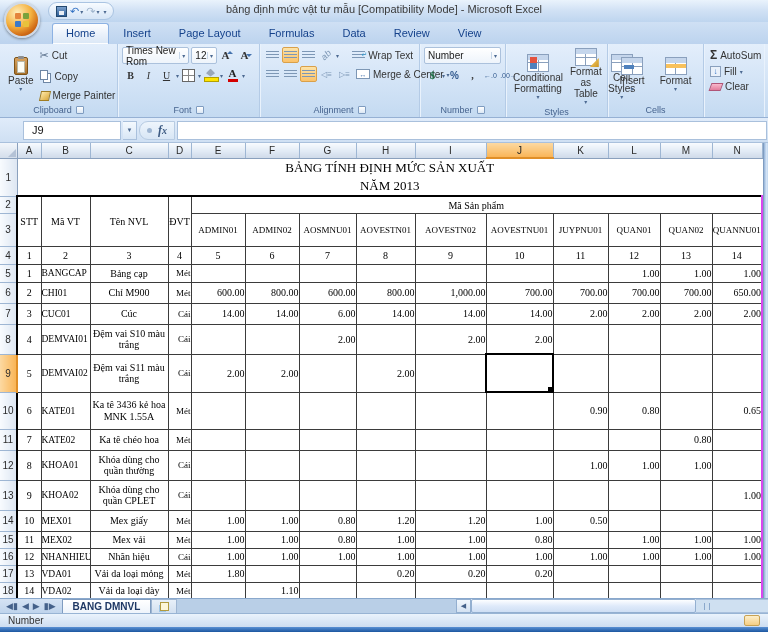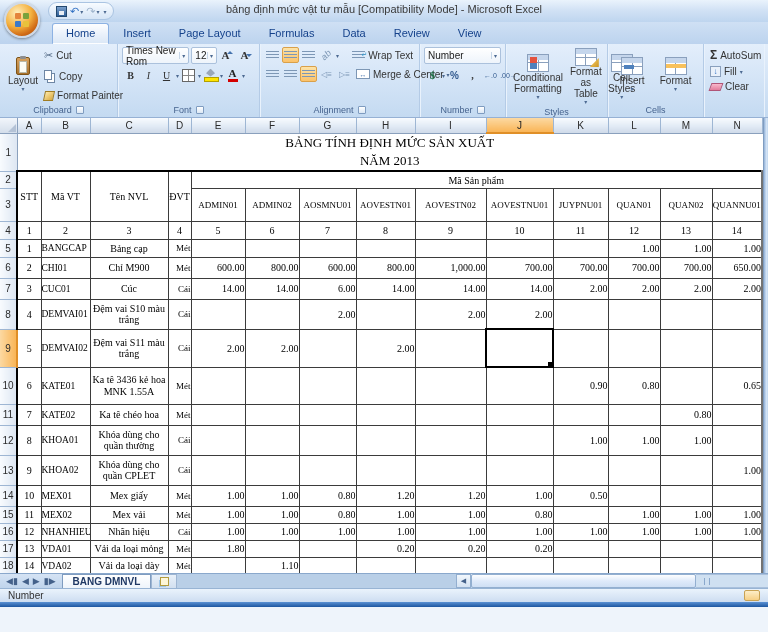--- a/index.html
+++ b/index.html
@@ -95,21 +95,21 @@
 .rowhdr.sel{background:linear-gradient(90deg,#fcd9a2,#f9b557);border-right:2px solid #e08f27}
 .titlecell{text-align:center;font-weight:bold;font-size:13px;line-height:1.4;background:#fff}
 .t{border:1px solid #3b3b3b;background:#fff}
 .hdr{font-weight:bold;text-align:center;font-size:10px}
 .pcode{font-weight:bold;text-align:center;font-size:9px}
 .stt{font-weight:bold;text-align:center;font-size:10px}
 .code{font-weight:bold;text-align:left;padding-left:2px;font-size:9.5px}
 .name{font-weight:bold;text-align:center;padding-left:3px;font-size:10px;line-height:1.15}
 .unit{text-align:right;font-size:9px}
 .num{text-align:right;padding-right:3px;font-size:10px}
-.bl{border-left:2px solid #000}.br{border-right:2px solid #737373}.bt{border-top:2px solid #000}.bb{border-bottom:2px solid #000}
+.bl{border-left:2px solid #000}.br{border-right:2px solid #d946ef}.bt{border-top:2px solid #000}.bb{border-bottom:2px solid #000}
 .selcell{border:2px solid #000 !important;position:relative}
 .selcell::after{content:"";position:absolute;right:0;bottom:0;width:4px;height:4px;background:#000;border-top:1px solid #fff;border-left:1px solid #fff}
 .vstrip{width:6px;background:linear-gradient(90deg,#93b2d8,#d4e4f6 60%,#c3d8ef);border-left:1px solid #7f9cc0}
 
 .sheetbar{height:15px;background:linear-gradient(#d5e3f4,#bfd4ec);border-top:1px solid #8aa8cc;display:flex;align-items:stretch;font-size:9px;flex:none}
 .navs{display:flex;align-items:center;gap:4px;padding:0 6px;color:#44618a}
 .stab{background:linear-gradient(#ffffff,#eef4fb);border:1px solid #7f9cc0;border-bottom:none;padding:0 10px;display:flex;align-items:center;font-weight:bold;color:#1f3864;font-size:10px;font-family:"Liberation Sans",sans-serif}
 .stabnew{background:linear-gradient(#e8f0f9,#d2e0f0);border:1px solid #9db5d2;border-bottom:none;width:26px;display:flex;align-items:center;justify-content:center}
 .stabnew .pg{width:9px;height:9px;background:#fdf6d8;border:1px solid #b29b3f;box-shadow:-2px 2px 0 -1px #9ec6e8}
 .tabtrack{flex:1;background:#b9cfe7}
@@ -165,35 +165,35 @@
       <span class="tab">Review</span>
       <span class="tab">View</span>
     </div>
 
   <div class="ribbon">
 
     <div class="rgroup" style="width:118px">
       <div class="gbody">
         <div class="bigbtn">
           <span class="ic i-paste"></span>
-          <span>Layout</span>
+          <span>Paste</span>
             <small>▾</small>
         </div>
         <div style="display:flex;flex-direction:column;justify-content:space-between;padding:1px 0">
           <div class="smbtn">
               <span class="ic i-cut">✂</span>
               <span>Cut</span>
             </div>
           <div class="smbtn">
               <span class="ic i-copy"></span>
               <span>Copy</span>
             </div>
           <div class="smbtn">
               <span class="ic i-paint"></span>
-              <span>Format Painter</span>
+              <span>Merge Painter</span>
             </div>
         </div>
       </div>
       <div class="glabel">
           <span>Clipboard</span>
           <span class="dl"></span>
         </div>
     </div>
 
     <div class="rgroup" style="width:142px">
@@ -374,20 +374,29 @@
           </div>
         <div class="smbtn">
             <span class="i-clear"></span>
             <span>Clear</span>
           </div>
       </div>
       <div class="glabel"></div>
     </div>
   </div>
 
+  <div class="fbar">
+    <div class="namebox">J9</div>
+    <div class="nbarrow">▼</div>
+    <div class="fxseg">
+      <span class="dot"></span>
+      <span class="fx">f<small>x</small></span>
+    </div>
+    <div class="finput"></div>
+  </div>
 
   <div class="gridwrap">
     <table class="sheet">
       <colgroup id="cols">
           <col style="width:17px">
           <col style="width:24px">
           <col style="width:49px">
           <col style="width:78px">
           <col style="width:23px">
           <col style="width:54px">

